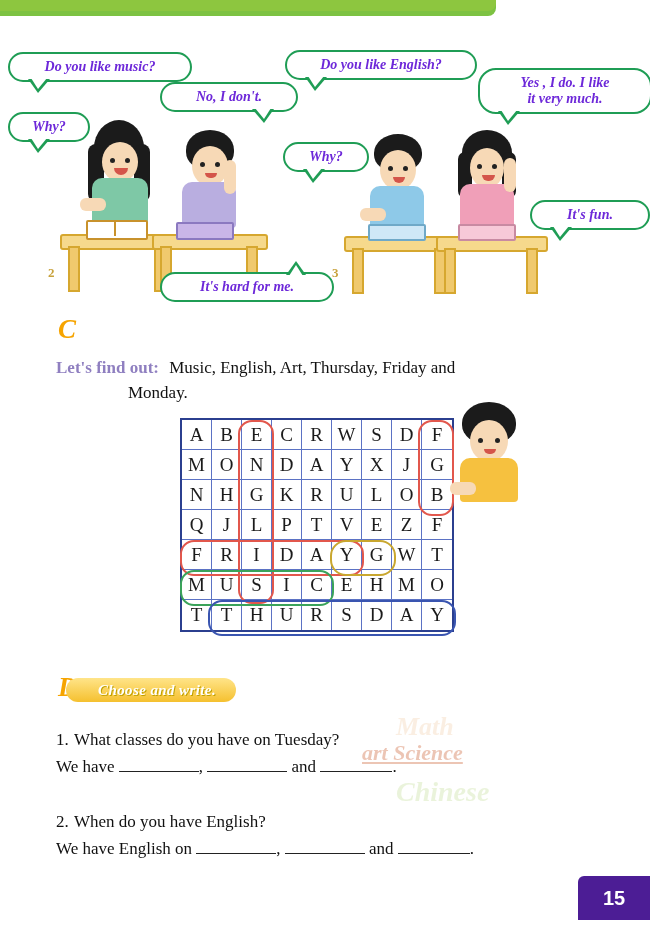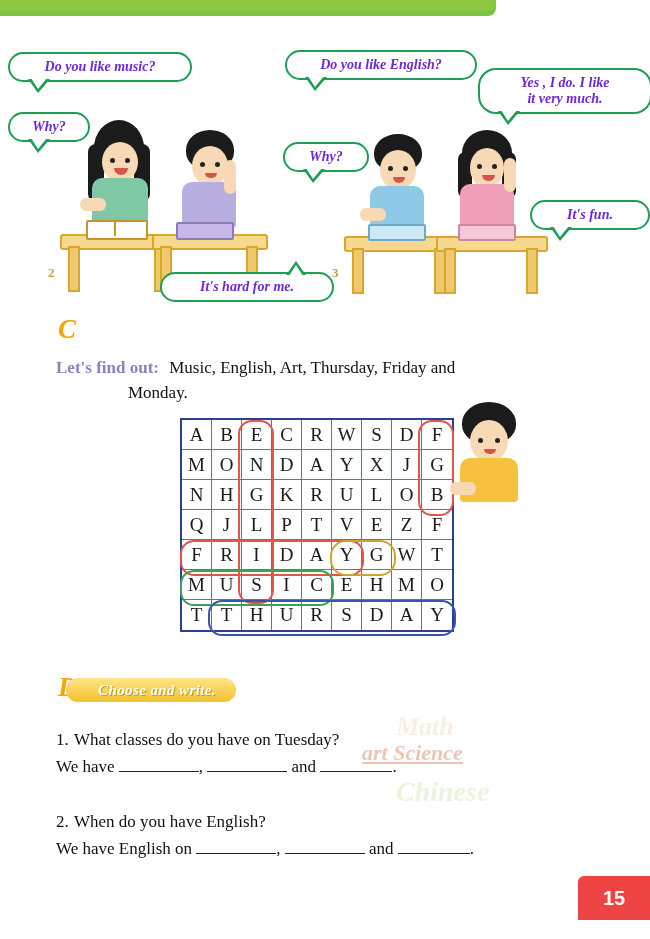--- a/index.html
+++ b/index.html
@@ -300,21 +300,21 @@
   #g2 { left: 362px; top: 740px; font-size: 22px; color: #c2410c; text-decoration: underline; }
   #g3 { left: 396px; top: 776px; font-size: 28px; color: #bcd98c; }
 
   
   .pagenum {
     position: absolute;
     right: 0;
     top: 876px;
     width: 72px;
     height: 44px;
-    background: #ef4444;
+    background: #4c1d95;
     border-top-left-radius: 6px;
     display: flex;
     align-items: center;
     justify-content: center;
     font-family: "Liberation Sans", sans-serif;
     font-weight: bold;
     font-size: 20px;
     color: #ffffff;
   }
 </style>
@@ -397,20 +397,21 @@
 
     <div class="desk" style="left:436px; top:204px; width:108px; height:68px;">
       <div class="desk-top" style="left:0; top:12px; width:108px; height:12px;"></div>
       <div class="desk-leg" style="left:8px; top:24px; width:8px; height:42px;"></div>
       <div class="desk-leg" style="left:90px; top:24px; width:8px; height:42px;"></div>
       <div class="book" style="left:22px; top:0px; width:54px; height:13px; background:#f7c9d8; border:2px solid #c88aa2;"></div>
     </div>
 
     <div class="bubble tail-bl" id="b1">Do you like music?</div>
     <div class="bubble tail-bl" id="b2">Why?</div>
+    <div class="bubble tail-br" id="b3">No, I don't.</div>
     <div class="bubble tail-tr" id="b4">It's hard for me.</div>
     <div class="bubble tail-bl" id="b5">Do you like English?</div>
     <div class="bubble tail-bl" id="b6">Why?</div>
     <div class="bubble tail-bl" id="b7">Yes , I do. I like
 it very much.</div>
     <div class="bubble tail-bl" id="b8">It's fun.</div>
 
     <div class="num" id="num2">2</div>
     <div class="num" id="num3">3</div>
   </div>

